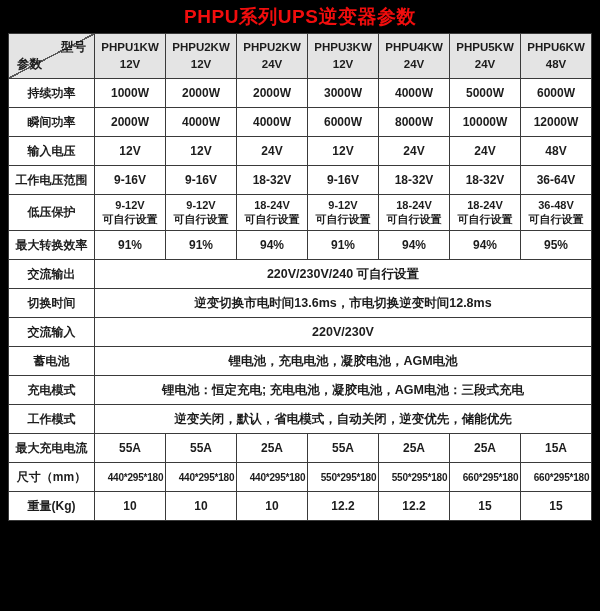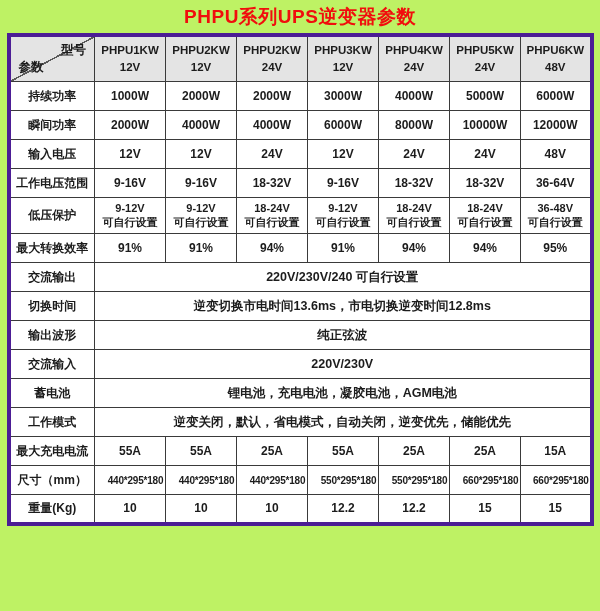--- a/index.html
+++ b/index.html
@@ -7,37 +7,37 @@
     padding: 0;
     background: #ffffff;
     width: 600px;
     height: 611px;
     font-family: "Liberation Sans", "DejaVu Sans", sans-serif;
     overflow: hidden;
   }
   .page {
     width: 600px;
     height: 611px;
-    background: #bef264;
+    background: #000000;
   }
   .page-title {
     text-align: center;
     color: #f10d0d;
     font-weight: bold;
     font-size: 19px;
     line-height: 1;
     padding: 7px 0 7px 0;
     letter-spacing: 0.5px;
   }
   table.spec-table {
     border-collapse: collapse;
     table-layout: fixed;
     width: 584px;
     margin: 0 auto;
-    border: 4px solid #4c1d95;
+    border: 1px solid #4c1d95;
   }
   col.c-label { width: 86px; }
   col.c-val   { width: 71px; }
   th, td {
     border: 1px solid #3a3a3a;
     text-align: center;
     vertical-align: middle;
     font-weight: bold;
     color: #1c1c1c;
     padding: 0 1px;
@@ -214,30 +214,30 @@
         </tr>
         <tr>
           <td class="label">交流输出</td>
           <td class="value span-cell" colspan="7">220V/230V/240 可自行设置</td>
         </tr>
         <tr>
           <td class="label">切换时间</td>
           <td class="value span-cell" colspan="7">逆变切换市电时间13.6ms，市电切换逆变时间12.8ms</td>
         </tr>
         <tr>
-          <td class="label">输出波形</td>
-          <td class="value span-cell" colspan="7">纯正弦波</td>
-        </tr>
-        <tr>
           <td class="label">交流输入</td>
           <td class="value span-cell" colspan="7">220V/230V</td>
         </tr>
         <tr>
           <td class="label">蓄电池</td>
           <td class="value span-cell" colspan="7">锂电池，充电电池，凝胶电池，AGM电池</td>
+        </tr>
+        <tr>
+          <td class="label">充电模式</td>
+          <td class="value span-cell" colspan="7">锂电池：恒定充电; 充电电池，凝胶电池，AGM电池：三段式充电</td>
         </tr>
         <tr>
           <td class="label">工作模式</td>
           <td class="value span-cell" colspan="7">逆变关闭，默认，省电模式，自动关闭，逆变优先，储能优先</td>
         </tr>
         <tr>
           <td class="label">最大充电电流</td>
           <td class="value">55A</td>
           <td class="value">55A</td>
           <td class="value">25A</td>

